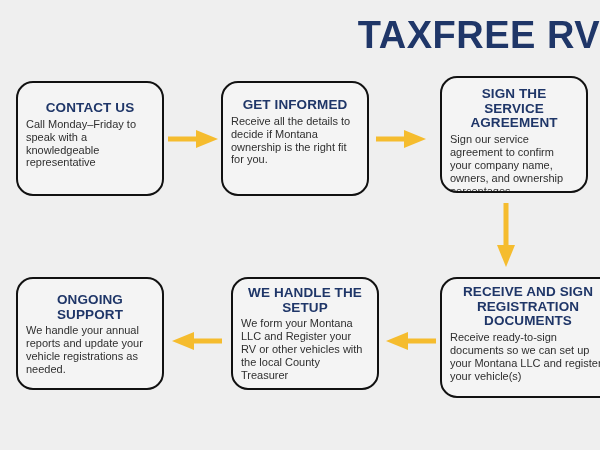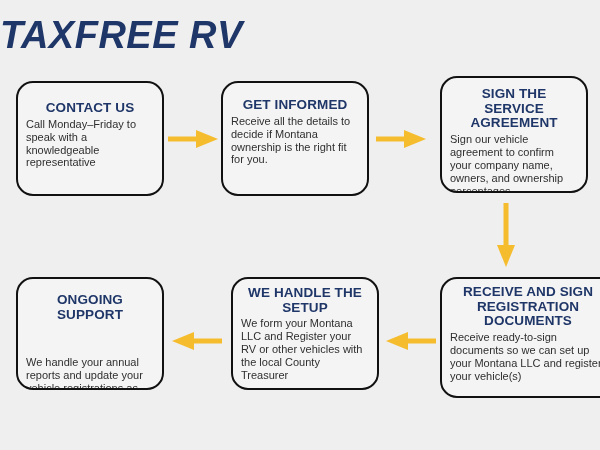--- a/index.html
+++ b/index.html
@@ -19,27 +19,26 @@
     width: 600px;
     height: 450px;
     background: #efefef;
   }
 
   .title {
     position: absolute;
     top: 14px;
     left: 0;
     width: 600px;
-    text-align: left;
+    text-align: right;
     font-size: 38px;
     font-weight: bold;
     letter-spacing: 0.5px;
     color: #1f3668;
     font-family: "Liberation Sans", sans-serif;
-    font-style: italic;
   }
 
   .step-box {
     position: absolute;
     box-sizing: border-box;
     background: #f4f4f4;
     border: 2.5px solid #111111;
     border-radius: 17px;
     display: flex;
     flex-direction: column;
@@ -66,21 +65,21 @@
     margin: 0;
   }
 
   
   #box-contact-us   { left: 16px;  top: 81px;  width: 148px; height: 115px; justify-content: flex-start; padding-top: 18px; }
   #box-get-informed { left: 221px; top: 81px;  width: 148px; height: 115px; justify-content: flex-start; padding-top: 15px; }
   #box-sign-agreement { left: 440px; top: 76px; width: 148px; height: 117px; justify-content: flex-start; padding-top: 9px; }
 
   #box-receive-sign { left: 440px; top: 277px; width: 176px; height: 121px; justify-content: flex-start; padding-top: 6px; }
   #box-we-handle    { left: 231px; top: 277px; width: 148px; height: 113px; justify-content: flex-start; }
-  #box-ongoing      { left: 16px;  top: 277px; width: 148px; height: 113px; justify-content: flex-start; padding-top: 14px; gap: 32px; }
+  #box-ongoing      { left: 16px;  top: 277px; width: 148px; height: 113px; justify-content: flex-start; padding-top: 14px; }
 
   
   .arrow {
     position: absolute;
   }
   .arrow svg { display: block; }
 
   #arrow-1 { left: 168px; top: 128px; }
   #arrow-2 { left: 376px; top: 128px; }
   #arrow-3 { left: 495px; top: 203px; }
@@ -113,21 +112,21 @@
 
   <div class="arrow" id="arrow-2">
     <svg width="50" height="22" viewBox="0 0 50 22">
       <rect x="0" y="8.5" width="32" height="5" fill="#f5bc2e"></rect>
       <polygon points="28,2 50,11 28,20" fill="#f5bc2e"></polygon>
     </svg>
   </div>
 
   <div class="step-box" id="box-sign-agreement">
     <div class="step-heading">SIGN THE SERVICE AGREEMENT</div>
-    <div class="step-body">Sign our vehicle agreement to confirm your company name, owners, and ownership percentages</div>
+    <div class="step-body">Sign our service agreement to confirm your company name, owners, and ownership percentages</div>
   </div>
 
   <div class="arrow" id="arrow-3">
     <svg width="22" height="64" viewBox="0 0 22 64">
       <rect x="8.5" y="0" width="5" height="46" fill="#f5bc2e"></rect>
       <polygon points="2,42 20,42 11,64" fill="#f5bc2e"></polygon>
     </svg>
   </div>
 
   <div class="step-box" id="box-receive-sign">

